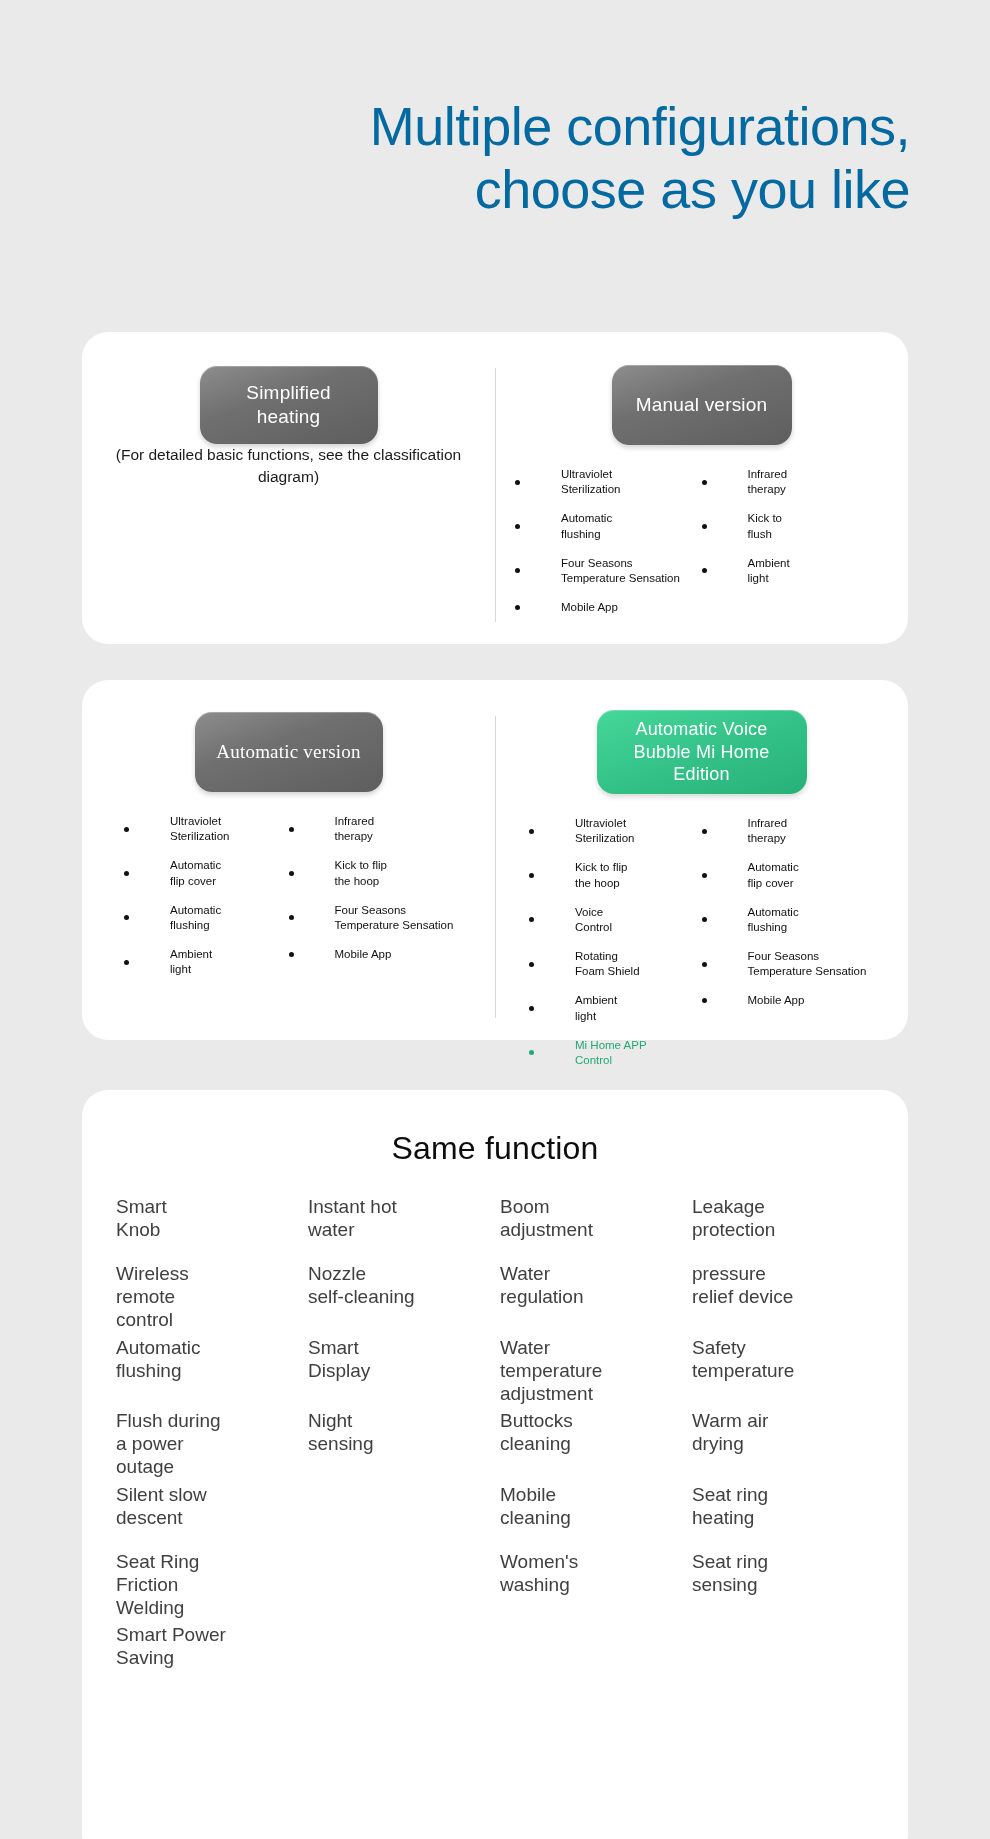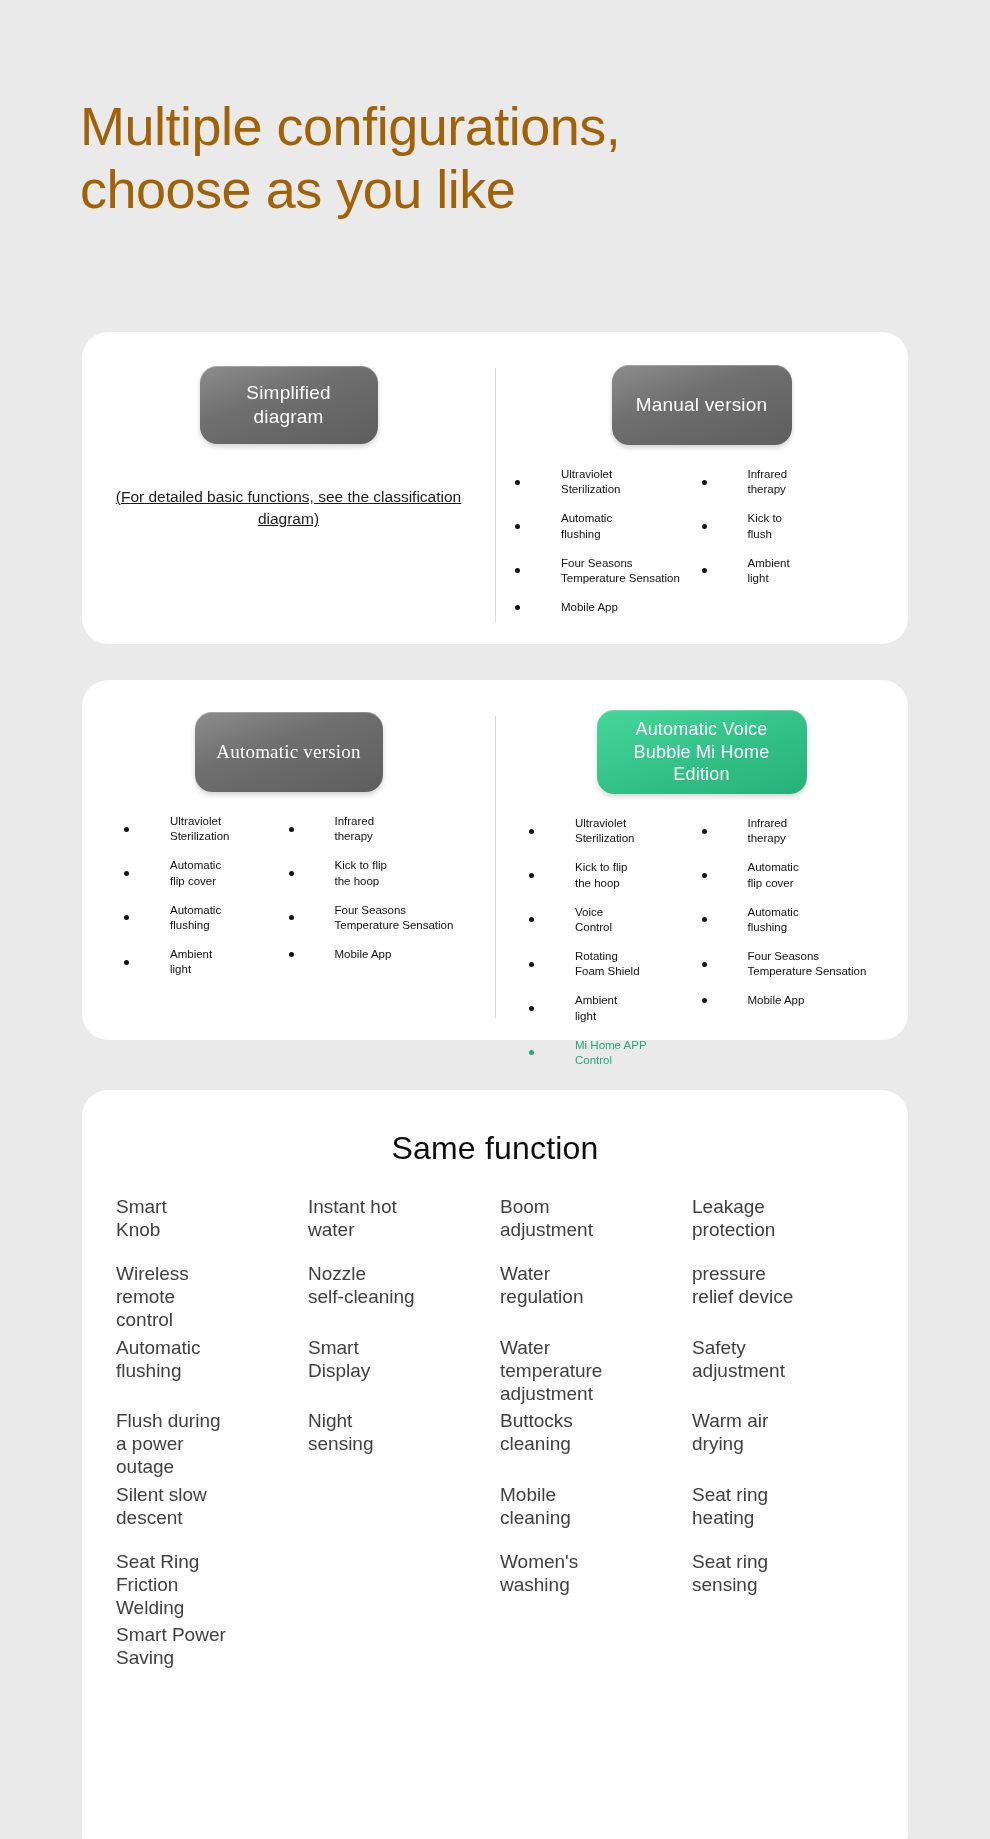--- a/index.html
+++ b/index.html
@@ -15,22 +15,22 @@
   .page {
     width: 990px;
     height: 1839px;
     position: relative;
     background: #eaeaea;
     overflow: hidden;
   }
 
   
   .headline {
-    text-align: left;
-    color: #a16207;
+    text-align: right;
+    color: #0369a1;
     font-size: 54px;
     line-height: 1.17;
     font-weight: 400;
     letter-spacing: -0.5px;
     padding: 95px 80px 0 80px;
   }
   .headline .l2 { display: block; }
 
   
   .card {
@@ -87,26 +87,24 @@
     background: linear-gradient(160deg, #45d79a 0%, #34c288 50%, #27b179 100%);
     box-shadow: 0 3px 5px rgba(0,0,0,0.15), inset 0 1px 0 rgba(255,255,255,0.25);
   }
   .pill.w-simplified { width: 178px; height: 78px; margin-top: 34px; }
   .pill.w-manual     { width: 180px; height: 80px; margin-top: 33px; }
   .pill.w-automatic  { width: 188px; height: 80px; margin-top: 32px; font-family: Liberation Serif, serif; }
   .pill.w-voice      { width: 210px; height: 84px; margin-top: 30px; font-size: 18px; }
 
   
   .pill-caption {
-    margin-top: 42px;
     text-align: center;
     font-size: 15.5px;
     line-height: 1.45;
     color: #1b1b1b;
-    text-decoration: underline;
   }
 
   
   .features {
     display: flex;
     margin-top: 22px;
     padding: 0 6px;
   }
   .features .fcol { width: 50%; padding-right: 6px; }
   .features.pad-left  .fcol:first-child { padding-left: 14px; }
@@ -169,21 +167,21 @@
     <span class="l2">choose as you like</span>
   </h1>
 
   <section class="card" id="card-versions-basic">
     <div class="split">
       <div class="divider"></div>
 
       <div class="col">
         <div class="pill-wrap">
           <div class="pill gray w-simplified">Simplified
-diagram</div>
+heating</div>
         </div>
         <p class="pill-caption">(For detailed basic functions,
 see the classification diagram)</p>
       </div>
 
       <div class="col">
         <div class="pill-wrap">
           <div class="pill gray w-manual">Manual
 version</div>
         </div>
@@ -378,21 +376,21 @@
         <div class="sf-cell">pressure
 relief device</div>
         <div class="sf-cell">Automatic
 flushing</div>
         <div class="sf-cell">Smart
 Display</div>
         <div class="sf-cell">Water
 temperature
 adjustment</div>
         <div class="sf-cell">Safety
-adjustment</div>
+temperature</div>
         <div class="sf-cell">Flush during
 a power
 outage</div>
         <div class="sf-cell">Night
 sensing</div>
         <div class="sf-cell">Buttocks
 cleaning</div>
         <div class="sf-cell">Warm air
 drying</div>
         <div class="sf-cell">Silent slow

